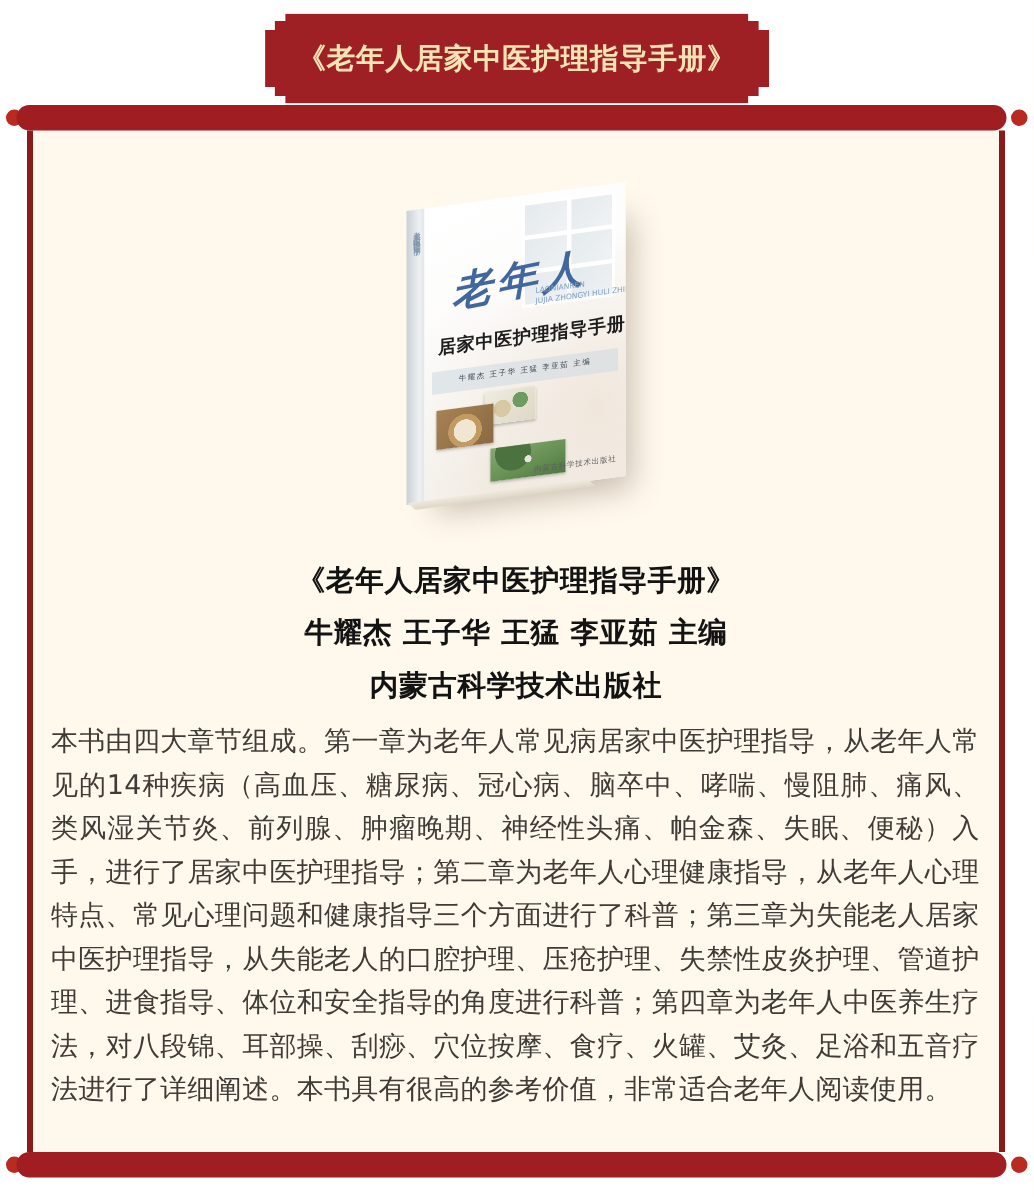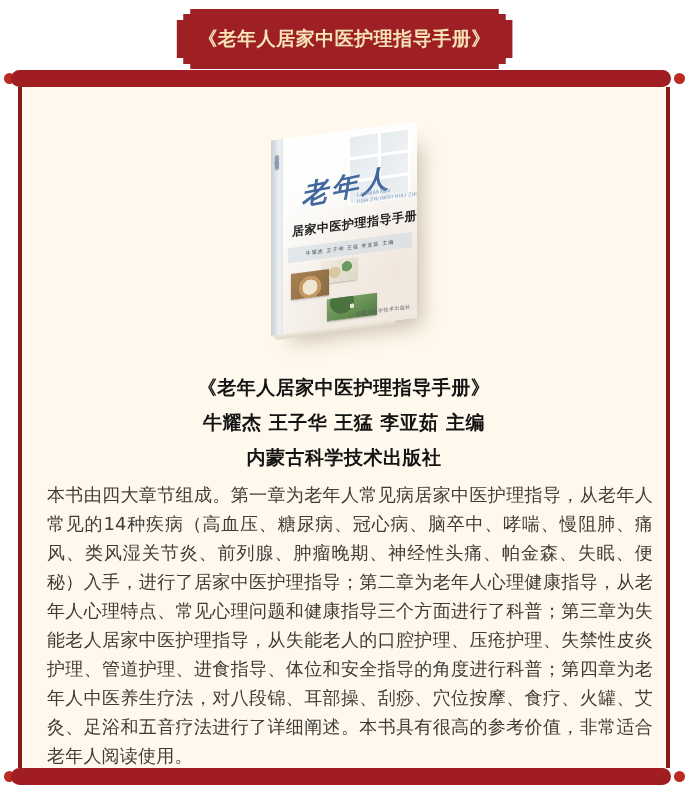--- a/index.html
+++ b/index.html
@@ -143,21 +143,21 @@
   
   .info {
     position: absolute; top: 283px; left: 0; right: 0;
     text-align: center; color: #131313;
     font-size: 19px; font-weight: bold; line-height: 35px;
     letter-spacing: 0.5px;
   }
 
   
   .desc {
-    position: absolute; top: 393px; left: 25px; right: 13px;
+    position: absolute; top: 393px; left: 12px; right: 13px;
     font-size: 18px; line-height: 29px; color: #3f3c38;
     text-align: justify; text-align-last: left; letter-spacing: 0.2px;
   }
 </style>
 </head>
 <body>
 
 <div class="page">
 
   <div class="banner">

